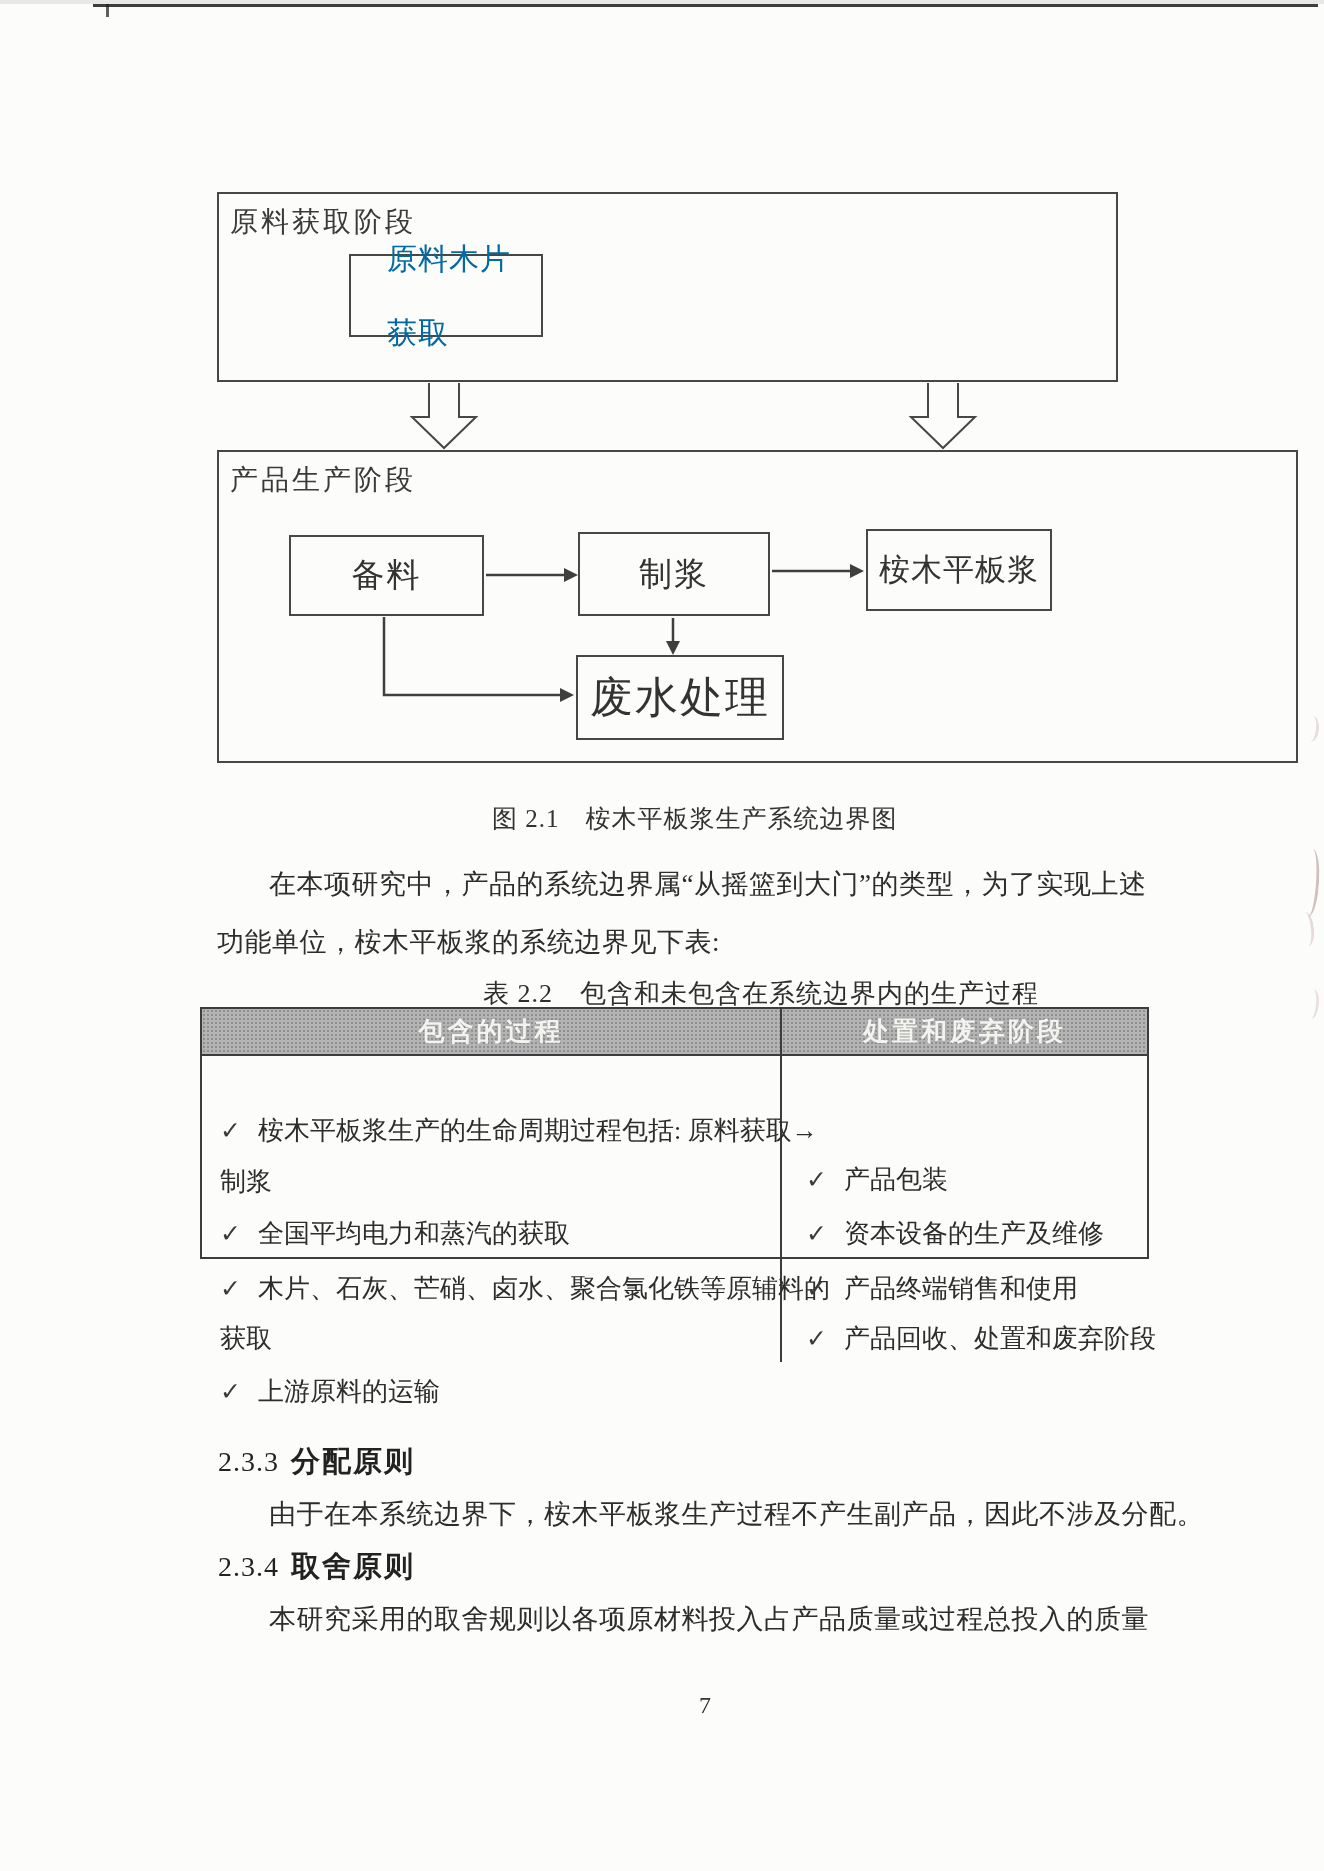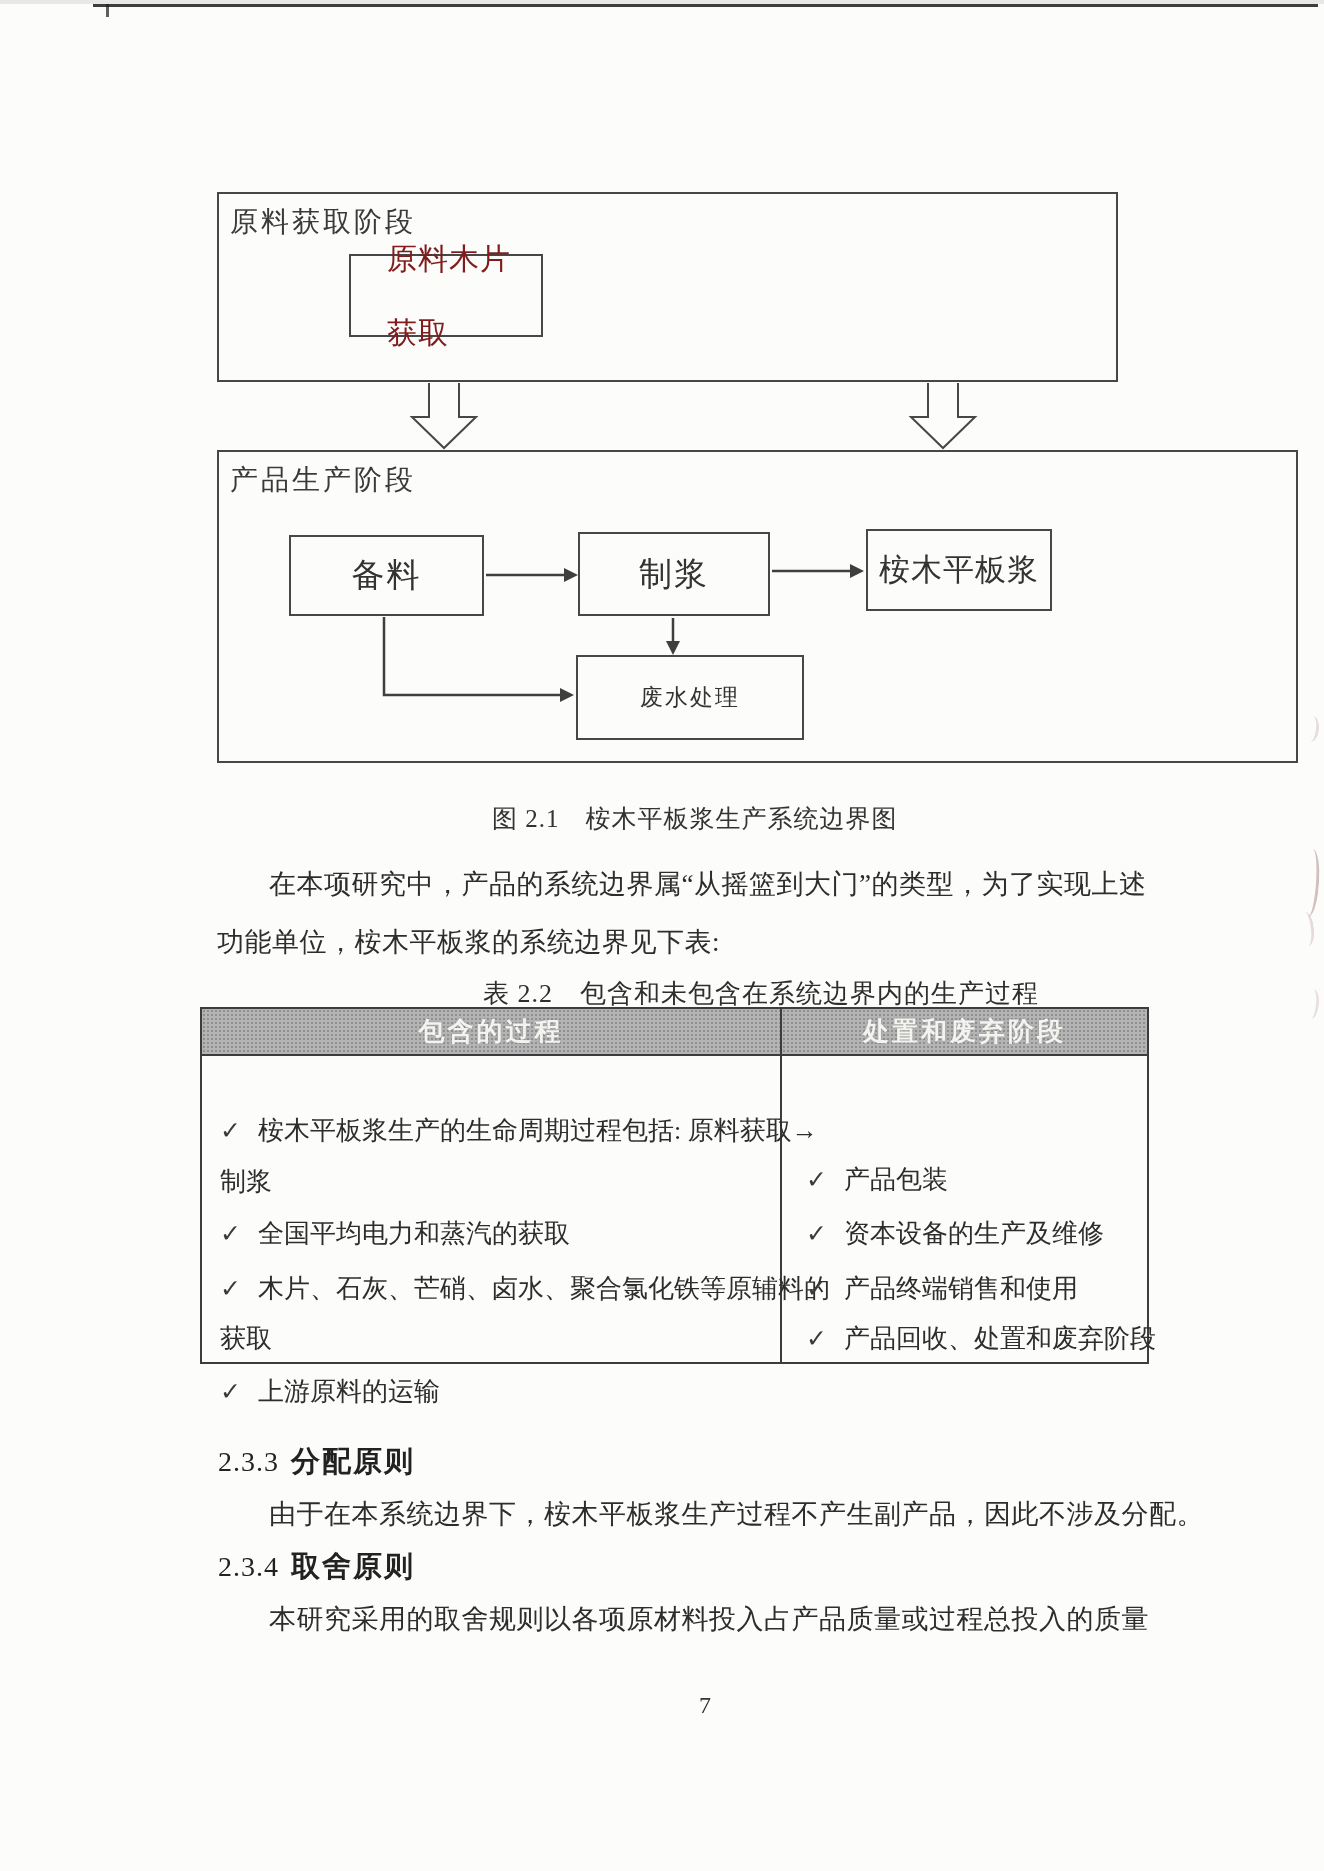--- a/index.html
+++ b/index.html
@@ -20,21 +20,21 @@
   
   .dbox{position:absolute;border:2px solid #474747;box-sizing:border-box;background:transparent;}
   .stage-label{position:absolute;left:11px;top:9px;font-size:28px;letter-spacing:3px;color:#3a3a3a;}
   .node{display:flex;align-items:center;justify-content:center;text-align:left;color:#333;}
   .node-lines{display:flex;flex-direction:column;justify-content:center;}
   svg.layer{position:absolute;left:0;top:0;pointer-events:none;}
   
   .caption{font-size:25px;color:#333;letter-spacing:1px;}
   .bodyline{font-size:27px;color:#2d2d2d;letter-spacing:0.5px;}
   
-  #proc-table{position:absolute;left:200px;top:1003px;width:949px;height:357px;
+  #proc-table{position:absolute;left:200px;top:1003px;width:949px;height:252px;
     border:2px solid #3c3c3c;box-sizing:border-box;}
   #proc-table .thead{display:flex;height:47px;
     background-color:#b4b4b4;
     background-image:radial-gradient(rgba(82,82,82,.38) 1px, transparent 1.3px);
     background-size:4px 4px;
     border-bottom:2px solid #3c3c3c;box-sizing:border-box;}
   #proc-table .th{display:flex;align-items:center;justify-content:center;
     font-family:"Liberation Sans","DejaVu Sans",sans-serif;font-weight:bold;
     font-size:26px;letter-spacing:3px;color:#f3f3f0;text-shadow:0 0 2px rgba(120,120,120,.6);}
   #proc-table .th1{width:580px;border-right:2px solid #3c3c3c;box-sizing:border-box;}
@@ -60,34 +60,34 @@
 
   <div class="abs scan-line" style="left:93px;top:0;width:1225px;height:3px;opacity:.85;"></div>
   <div class="abs scan-line" style="left:106px;top:0;width:3px;height:13px;opacity:.7;"></div>
 
   <div class="abs" style="left:0;top:0;width:1324px;height:830px;">
 
     <div class="dbox" style="left:217px;top:188px;width:901px;height:190px;">
       <div class="stage-label">原料获取阶段</div>
     </div>
 
-    <div class="dbox node-lines" style="left:349px;top:250px;width:194px;height:83px;padding-left:36px;font-size:30px;line-height:35px;color:#7f1d1d;letter-spacing:1px;gap:39px;">
+    <div class="dbox node-lines" style="left:349px;top:250px;width:194px;height:83px;padding-left:36px;font-size:30px;line-height:35px;color:#0369a1;letter-spacing:1px;gap:39px;">
       <div>原料木片</div>
       <div>获取</div>
     </div>
 
 
     <div class="dbox" style="left:217px;top:446px;width:1081px;height:313px;">
       <div class="stage-label">产品生产阶段</div>
     </div>
 
     <div class="dbox node" style="left:289px;top:531px;width:195px;height:81px;font-size:33px;letter-spacing:2px;">备料</div>
     <div class="dbox node" style="left:578px;top:528px;width:192px;height:84px;font-size:33px;letter-spacing:2px;">制浆</div>
     <div class="dbox node" style="left:866px;top:525px;width:186px;height:82px;font-size:31px;letter-spacing:1px;">桉木平板浆</div>
-    <div class="dbox node" style="left:576px;top:651px;width:228px;height:85px;font-size:23px;letter-spacing:2px;">废水处理</div>
+    <div class="dbox node" style="left:576px;top:651px;width:208px;height:85px;font-size:43px;letter-spacing:2px;">废水处理</div>
 
     <svg class="layer" width="1324" height="830" viewBox="0 0 1324 830">
 
       <path d="M429,379 L429,413 L412,413 L444,444 L476,413 L459,413 L459,379" fill="#fcfcfa" stroke="#474747" stroke-width="2"></path>
       <path d="M928,379 L928,413 L911,413 L943,444 L975,413 L958,413 L958,379" fill="#fcfcfa" stroke="#474747" stroke-width="2"></path>
 
       <line x1="486" y1="571" x2="566" y2="571" stroke="#3f3f3f" stroke-width="2.5"></line>
       <polygon points="578,571 564,564 564,578" fill="#3f3f3f"></polygon>
 
       <line x1="772" y1="567" x2="852" y2="567" stroke="#3f3f3f" stroke-width="2.5"></line>

